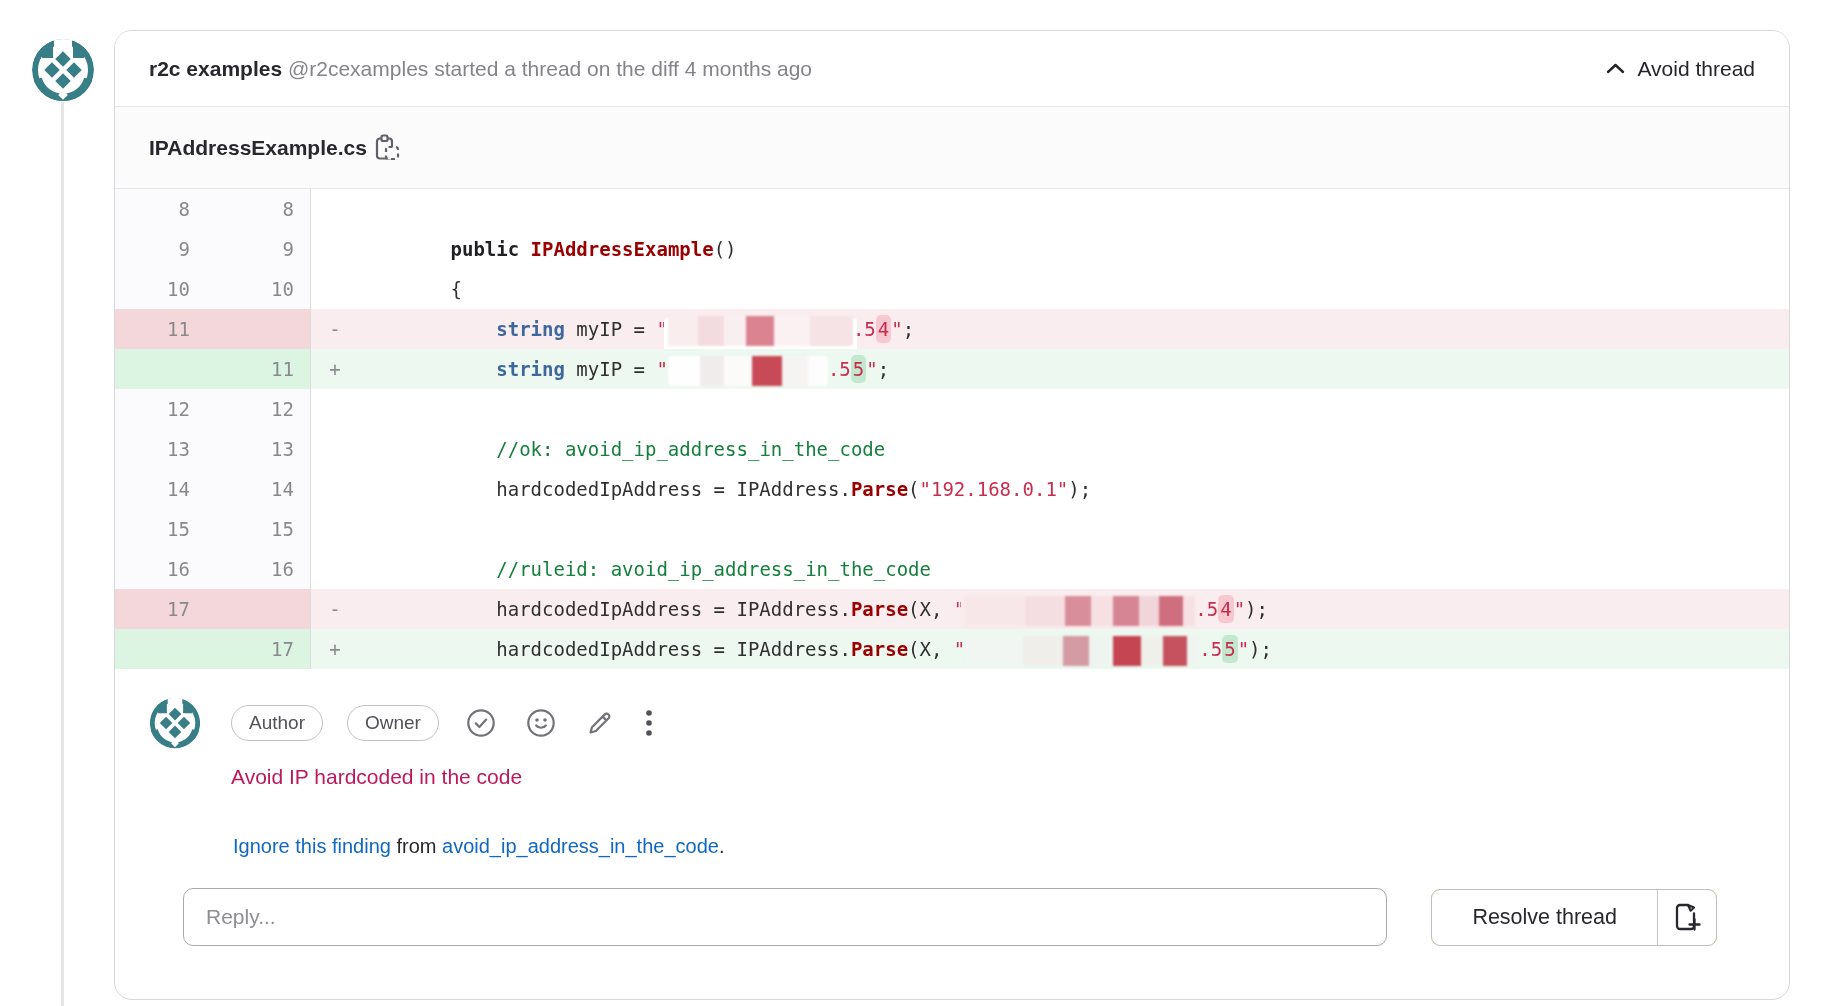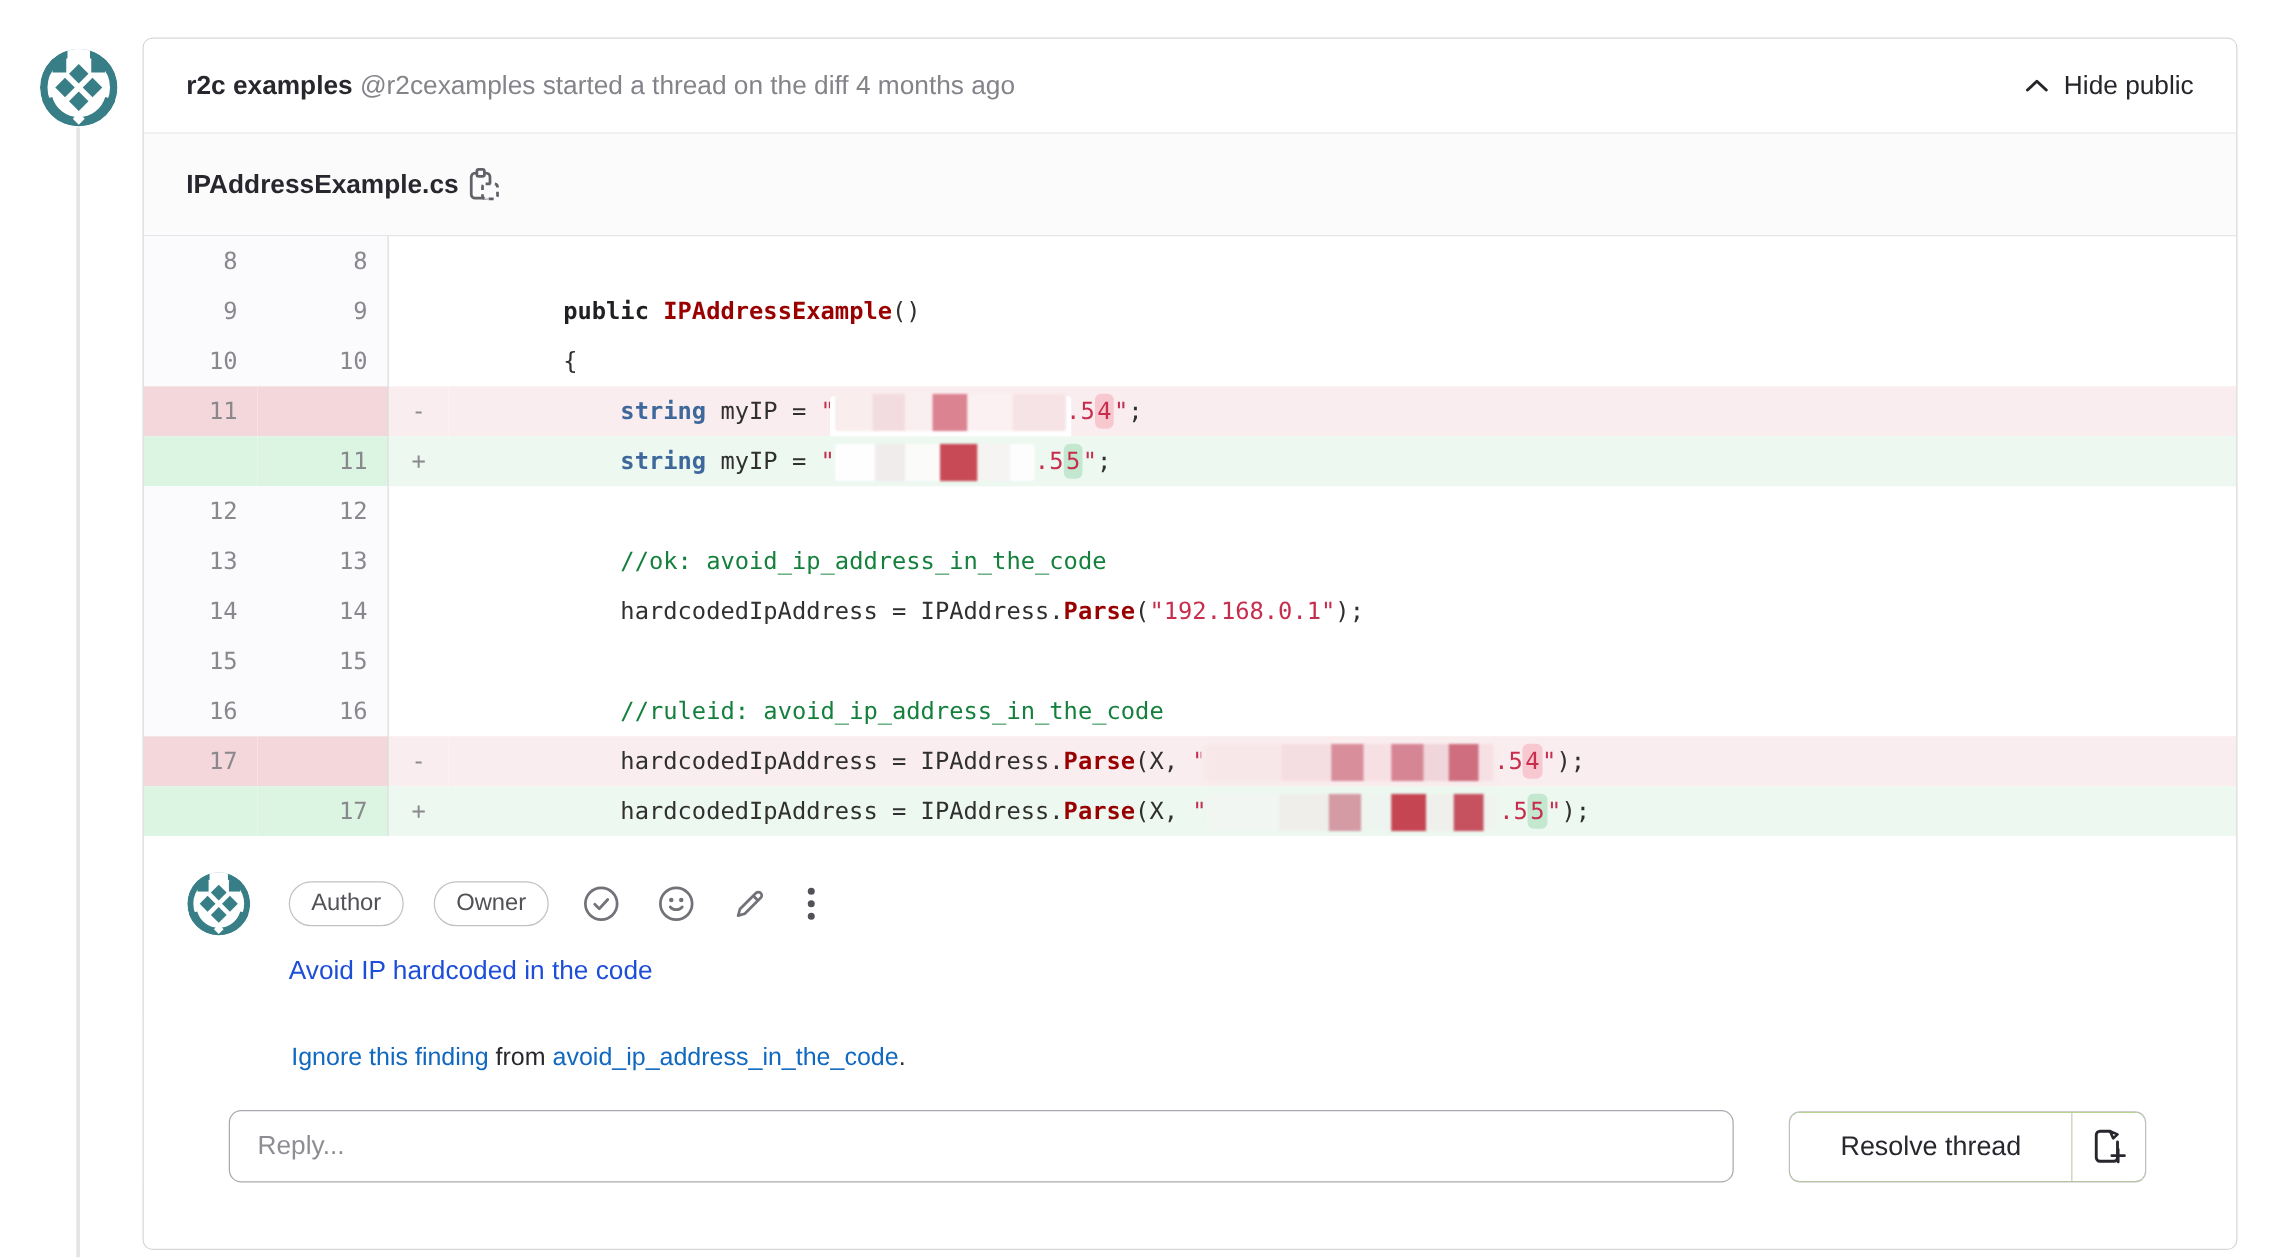--- a/index.html
+++ b/index.html
@@ -6,21 +6,21 @@
   html,body { width:1826px; height:1006px; background:#ffffff; overflow:hidden;
               font-family:"Liberation Sans", sans-serif; color:#28272d; }
   .stage { position:relative; width:1826px; height:1006px; }
 
   
   .connector { position:absolute; left:61px; top:102px; width:3px; height:904px; background:#e5e5e8; }
   .avatar-main { position:absolute; left:31px; top:38px; width:64px; height:64px; cursor:pointer; }
 
   
   .card { position:absolute; left:114px; top:30px; width:1676px; height:970px;
-          background:#fff; border:1px solid #d8d8db; border-radius:8px; overflow:hidden; }
+          background:#fff; border:1px solid #d8d8db; border-radius:18px; overflow:hidden; }
 
   .thread-header { height:76px; display:flex; align-items:center; justify-content:space-between;
                    padding:0 34px; border-bottom:1px solid #e6e6e9; background:#fff; }
   .thread-header .who { font-size:21px; color:#84838a; white-space:nowrap; }
   .thread-header .who b { color:#28272d; font-weight:700; }
   .hide-thread { display:flex; align-items:center; gap:12px; background:none; border:none;
                  font-family:inherit; font-size:21px; font-weight:500; color:#26252b; cursor:pointer; }
 
   .file-header { height:82px; display:flex; align-items:center; gap:6px; padding:0 34px;
                  background:#fbfbfc; border-bottom:1px solid #e6e6e9; }
@@ -56,21 +56,21 @@
   .comment { padding:28px 38px 0 34px; position:relative; background:#fff; }
   .comment-head { display:flex; align-items:center; }
   .avatar-small { width:52px; height:52px; flex:none; margin-right:30px; cursor:pointer; }
   .comment-who { font-size:21px; color:#84838a; flex:1; white-space:nowrap; }
   .comment-who b { color:#28272d; font-weight:700; }
   .head-right { display:flex; align-items:center; gap:24px; }
   .badge { border:1px solid #c2c1c7; border-radius:999px; padding:6px 17px; font-size:19px;
            color:#535158; background:#fff; white-space:nowrap; }
   .icon-btn { background:none; border:none; cursor:pointer; display:flex; align-items:center;
               justify-content:center; padding:3px; }
-  .comment-body { margin:16px 0 0 82px; font-size:21px; color:#1d4ed8; }
+  .comment-body { margin:16px 0 0 82px; font-size:21px; color:#be185d; }
   .comment-footer { margin:46px 0 16px 84px; font-size:20px; color:#28272d; }
   .comment-footer a { color:#1068bf; text-decoration:none; cursor:pointer; }
 
   
   .reply-row { display:flex; align-items:center; margin-top:30px; padding:0 34px; }
   .reply-input { flex:1; height:58px; border:1px solid #aaa9af; border-radius:10px; padding:0 22px;
                  font-family:inherit; font-size:21px; color:#28272d; margin-right:44px; outline:none; }
   .reply-input::placeholder { color:#8e8d94; }
   .resolve-group { display:flex; height:57px; border:1px solid #bfbfc3; border-radius:9px;
                    overflow:hidden; background:#84cc16; flex:none; }
@@ -119,21 +119,21 @@
   <div class="card">
 
     <div class="thread-header">
       <div class="who"><b>r2c examples</b><span> @r2cexamples started a thread on the diff 4 months ago</span></div>
       <button class="hide-thread">
         <span>
           <svg width="19" height="11" viewBox="0 0 19 11">
               <polyline points="2,9 9.5,2 17,9" fill="none" stroke="#26252b" stroke-width="2.4" stroke-linecap="round" stroke-linejoin="round"></polyline>
             </svg>
         </span>
-        <span>Hide public</span>
+        <span>Avoid thread</span>
       </button>
     </div>
 
     <div class="file-header">
       <span class="file-name">IPAddressExample.cs</span>
       <button class="copy-btn">
         <span>
           <svg width="25" height="28" viewBox="0 0 25 28">
             <rect x="2" y="4.5" width="15" height="20" rx="3" fill="none" stroke="#626168" stroke-width="2.2"></rect>
             <rect x="6.5" y="1.5" width="6" height="5.5" rx="1.5" fill="#fbfbfc" stroke="#626168" stroke-width="2.2"></rect>

